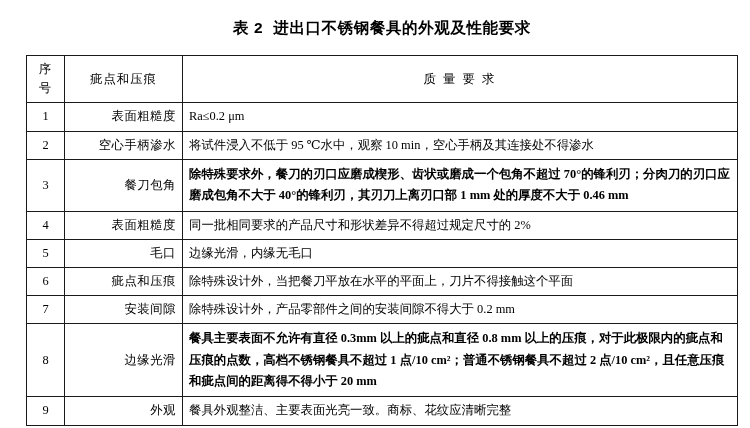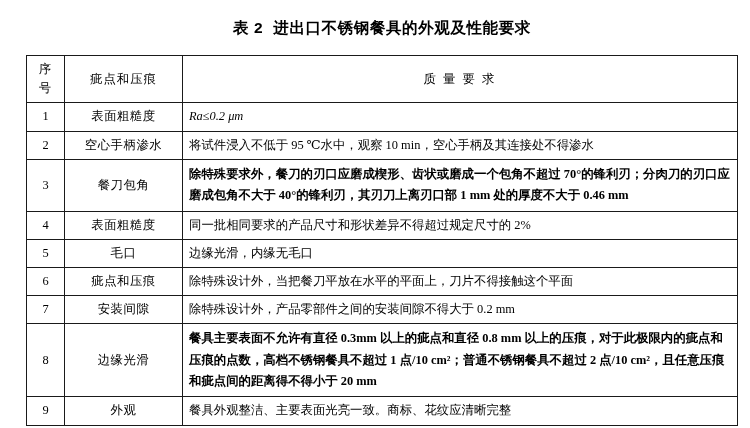--- a/index.html
+++ b/index.html
@@ -59,34 +59,33 @@
   thead th.hdr-no,
   thead th.hdr-item {
     letter-spacing: 1px;
   }
   td.c-no {
     text-align: center;
     font-family: "Liberation Serif", serif;
     font-size: 12.5px;
   }
   td.c-item {
-    text-align: center;
+    text-align: right;
     letter-spacing: 0.5px;
   }
   td.c-req {
     text-align: left;
     padding-left: 7px;
     padding-right: 7px;
   }
   td.c-req.tall {
     line-height: 1.72;
     font-weight: bold;
   }
   .italic-ra {
-    font-style: italic;
     margin-top: 42px;
   }
 </style>
 </head>
 <body>
 
 <div class="page">
 
   <div class="doc-title">
     <span class="tnum">表 2</span><span>进出口不锈钢餐具的外观及性能要求</span>

